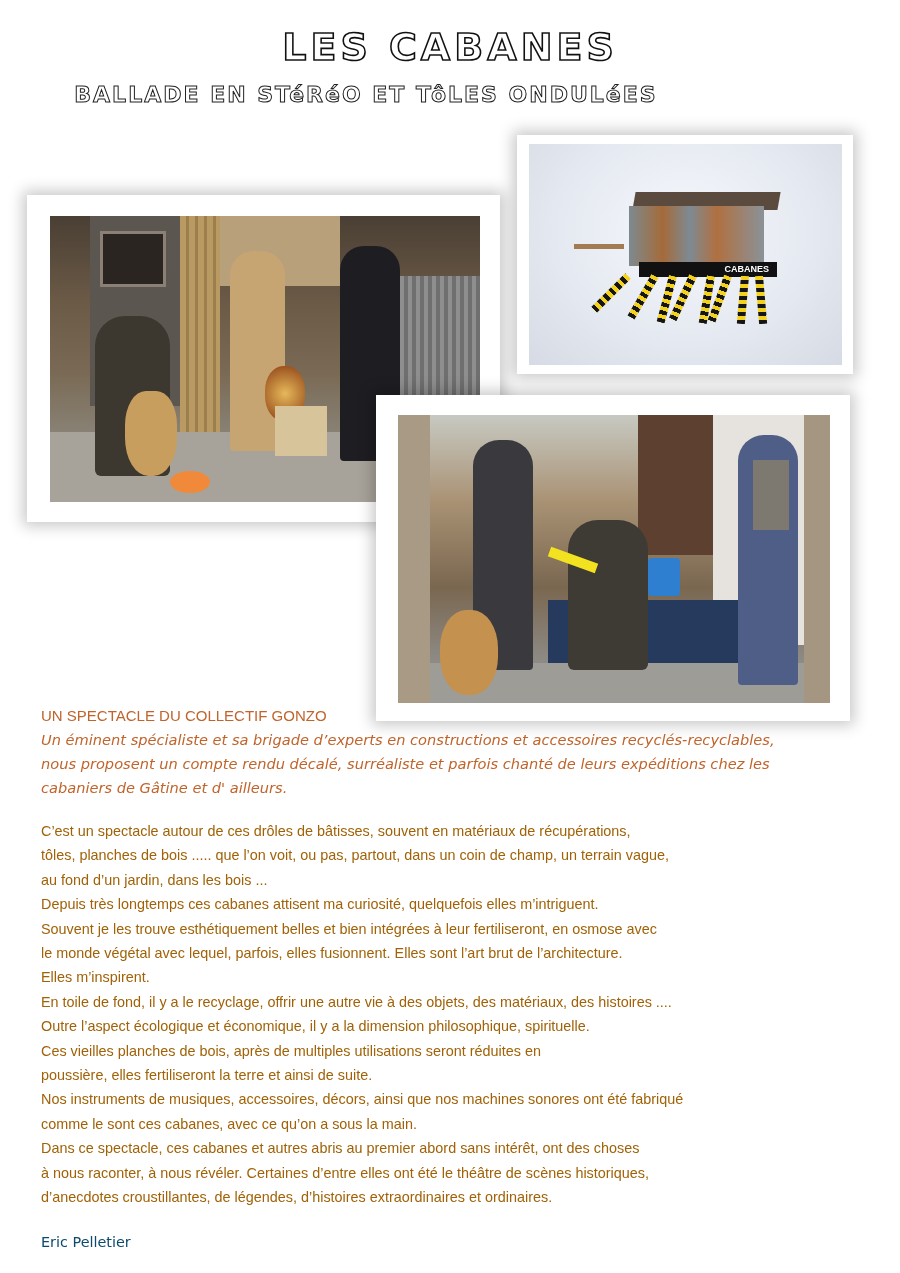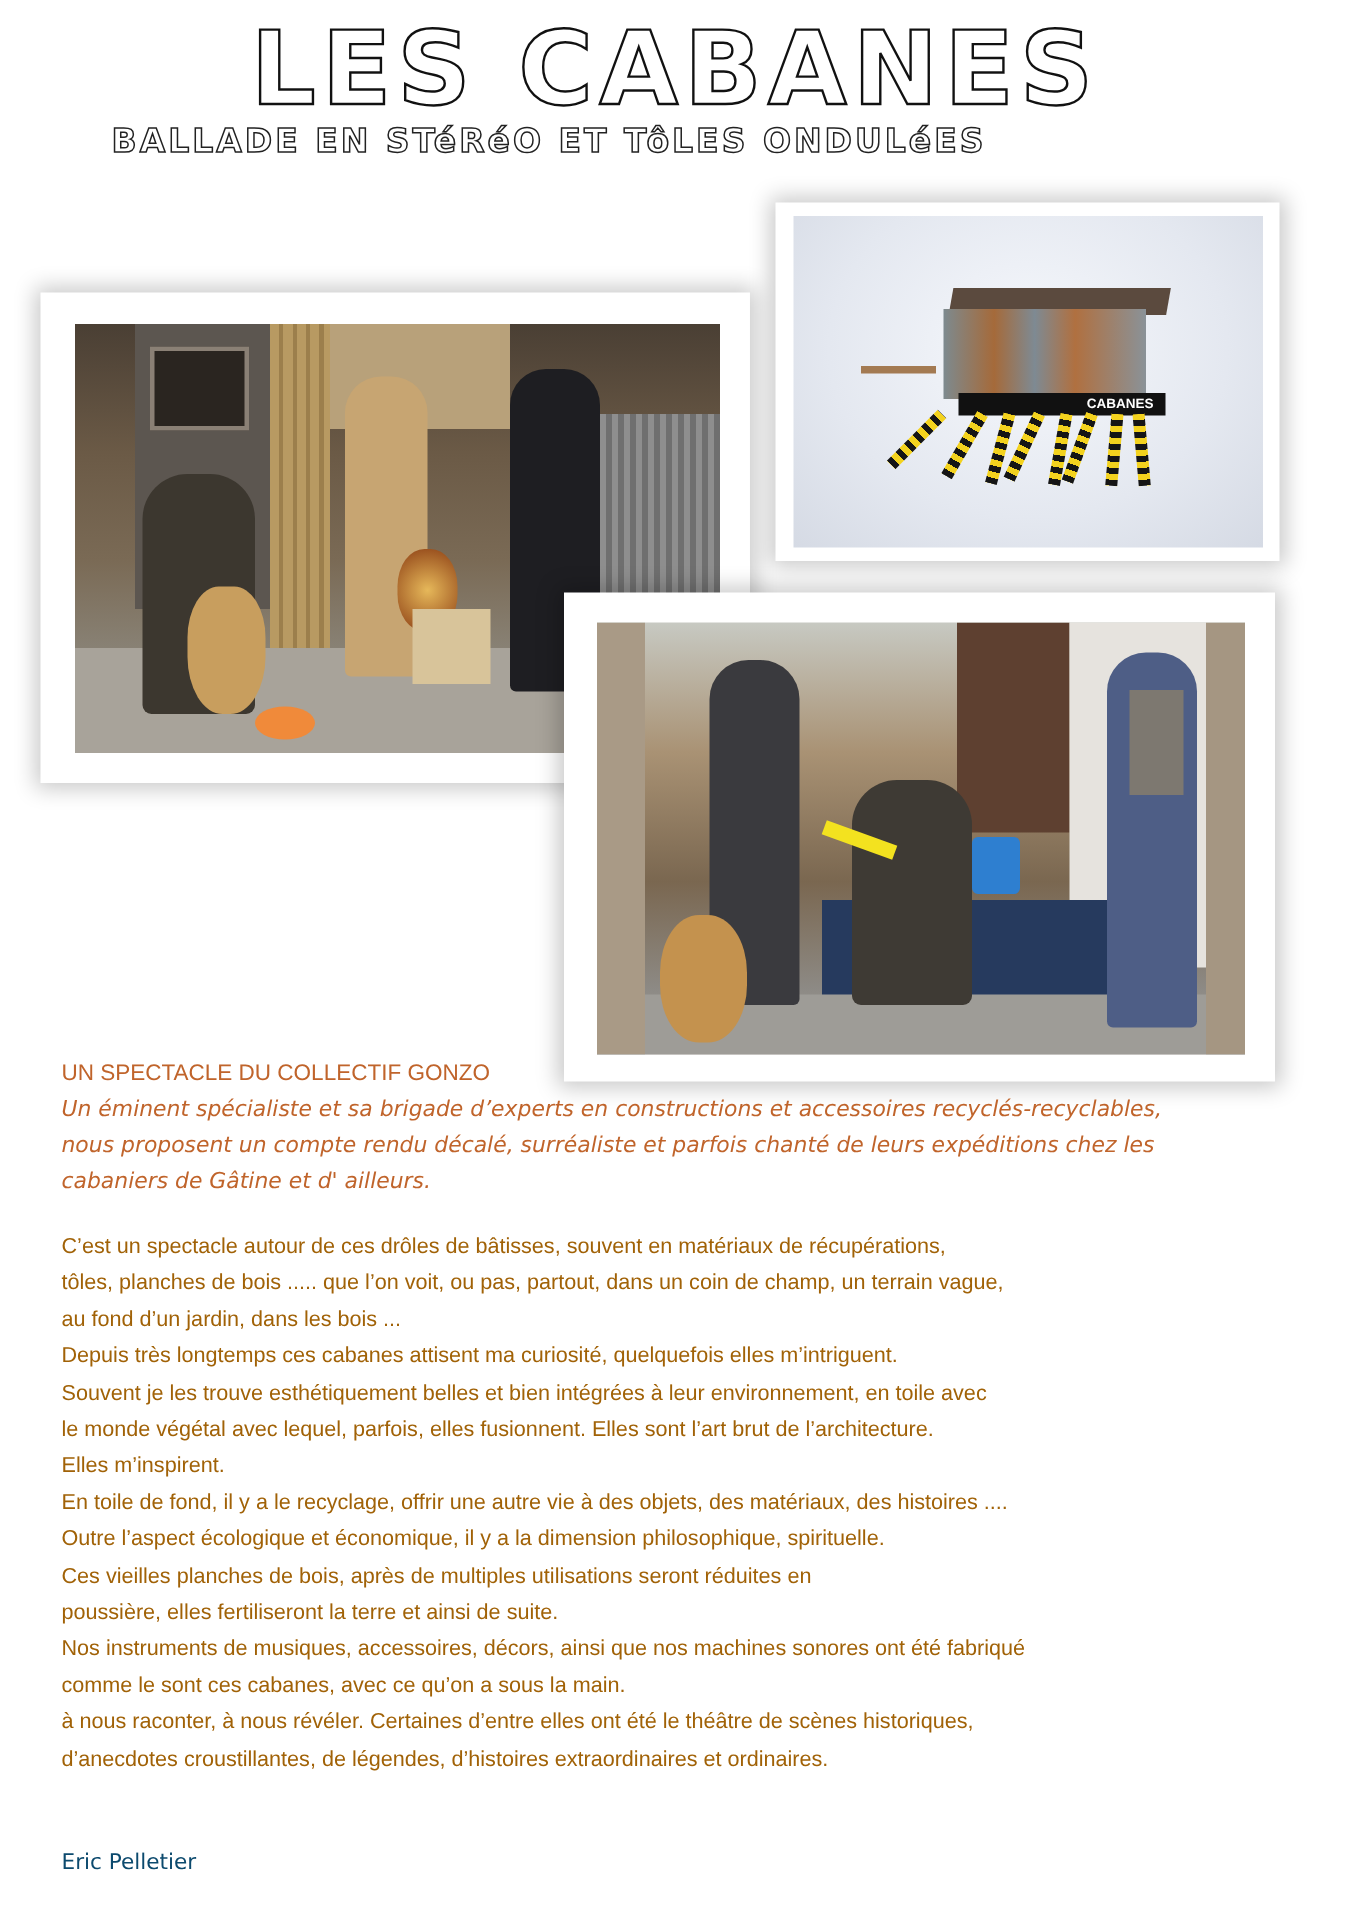--- a/index.html
+++ b/index.html
@@ -1,21 +1,21 @@
 <!DOCTYPE html>
 <html><head>
 <meta charset="utf-8">
 <style>
   html, body { margin:0; padding:0; background:#ffffff; }
   body { width:900px; height:1273px; position:relative; overflow:hidden; font-family:"DejaVu Sans", sans-serif; }
 
   .title {
     position:absolute; left:0; width:900px; top:20px; text-align:center;
     font-family:"DejaVu Sans", sans-serif; font-weight:bold;
-    font-size:68px; letter-spacing:4px; line-height:54px;
+    font-size:38px; letter-spacing:4px; line-height:54px;
     color:#ffffff; -webkit-text-stroke:1.6px #111; 
   }
   .subtitle {
     position:absolute; left:0; width:732px; top:82px; text-align:center;
     font-family:"DejaVu Sans", sans-serif; font-weight:bold;
     font-size:22px; letter-spacing:2px; line-height:26px;
     color:#ffffff; -webkit-text-stroke:1px #222;
   }
 
   .frame { position:absolute; background:#fff; box-shadow: 0 0 14px 4px rgba(0,0,0,0.22); }
@@ -143,26 +143,27 @@
   <div>Un éminent spécialiste et sa brigade d’experts en constructions et accessoires recyclés-recyclables,</div>
   <div>nous proposent un compte rendu décalé, surréaliste et parfois chanté de leurs expéditions chez les</div>
   <div>cabaniers de Gâtine et d' ailleurs.</div>
 </div>
 
 <div class="body">
   <div>C’est un spectacle autour de ces drôles de bâtisses, souvent en matériaux de récupérations,</div>
   <div>tôles, planches de bois ..... que l’on voit, ou pas, partout, dans un coin de champ, un terrain vague,</div>
   <div>au fond d’un jardin, dans les bois ...</div>
   <div>Depuis très longtemps ces cabanes attisent ma curiosité, quelquefois elles m’intriguent.</div>
-  <div>Souvent je les trouve esthétiquement belles et bien intégrées à leur environnement, en toile avec</div>
+  <div>Souvent je les trouve esthétiquement belles et bien intégrées à leur fertiliseront, en osmose avec</div>
   <div>le monde végétal avec lequel, parfois, elles fusionnent. Elles sont l’art brut de l’architecture.</div>
   <div>Elles m’inspirent.</div>
   <div>En toile de fond, il y a le recyclage, offrir une autre vie à des objets, des matériaux, des histoires ....</div>
   <div>Outre l’aspect écologique et économique, il y a la dimension philosophique, spirituelle.</div>
   <div>Ces vieilles planches de bois, après de multiples utilisations seront réduites en</div>
   <div>poussière, elles fertiliseront la terre et ainsi de suite.</div>
   <div>Nos instruments de musiques, accessoires, décors, ainsi que nos machines sonores ont été fabriqué</div>
   <div>comme le sont ces cabanes, avec ce qu’on a sous la main.</div>
+  <div>Dans ce spectacle, ces cabanes et autres abris au premier abord sans intérêt, ont des choses</div>
   <div>à nous raconter, à nous révéler. Certaines d’entre elles ont été le théâtre de scènes historiques,</div>
   <div>d’anecdotes croustillantes, de légendes, d’histoires extraordinaires et ordinaires.</div>
 </div>
 
 <div class="sig">Eric Pelletier</div>
 
 </body></html>

